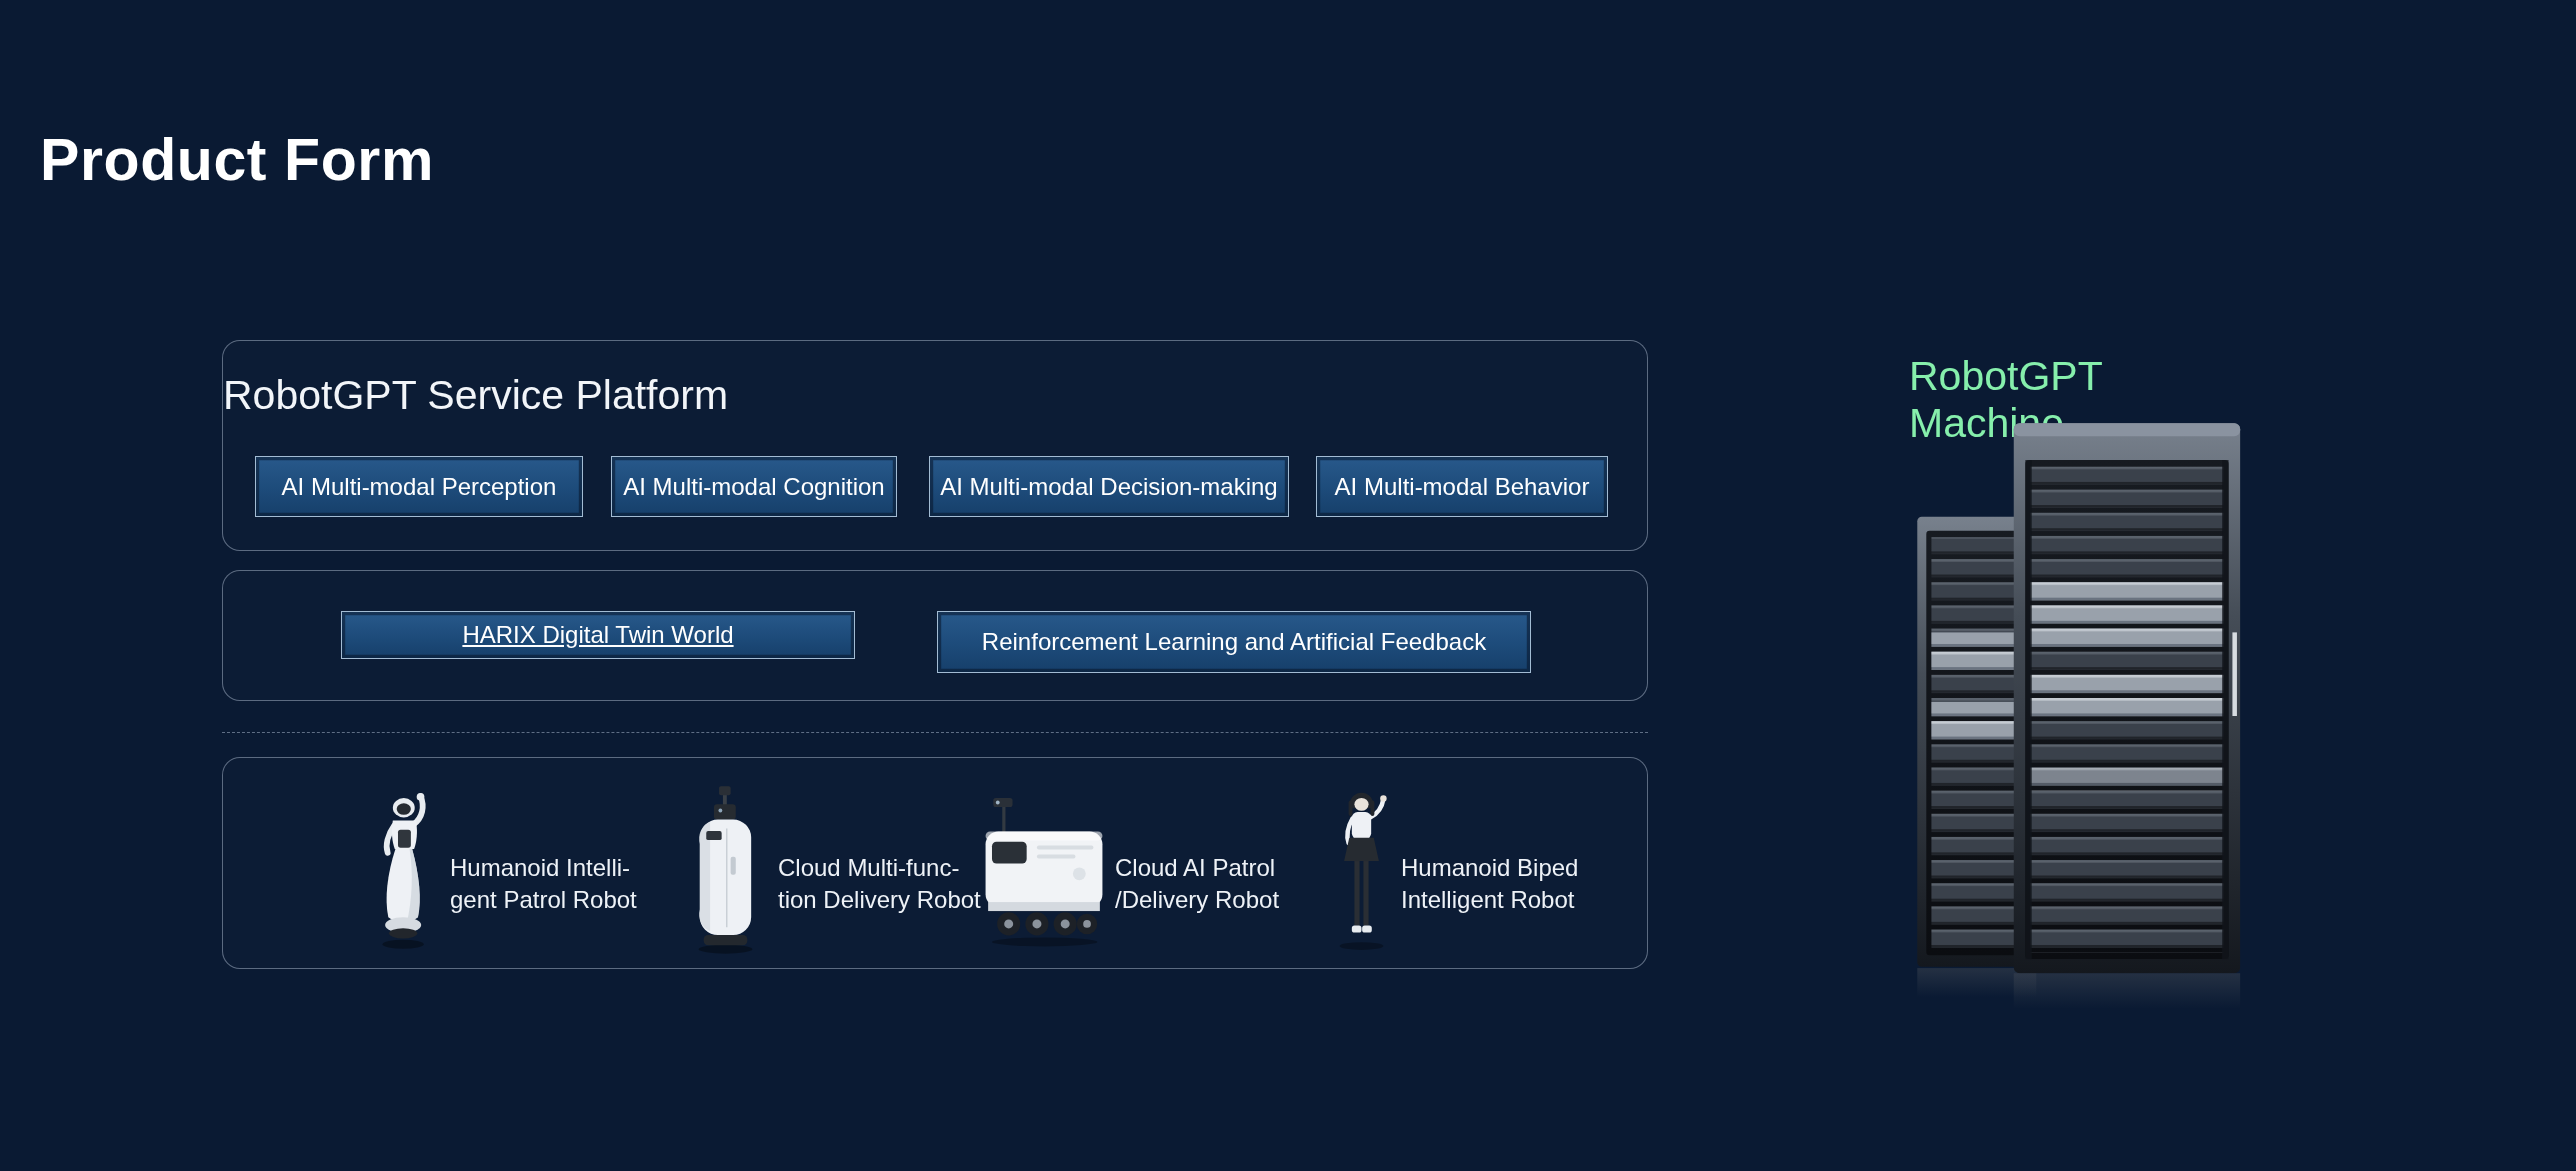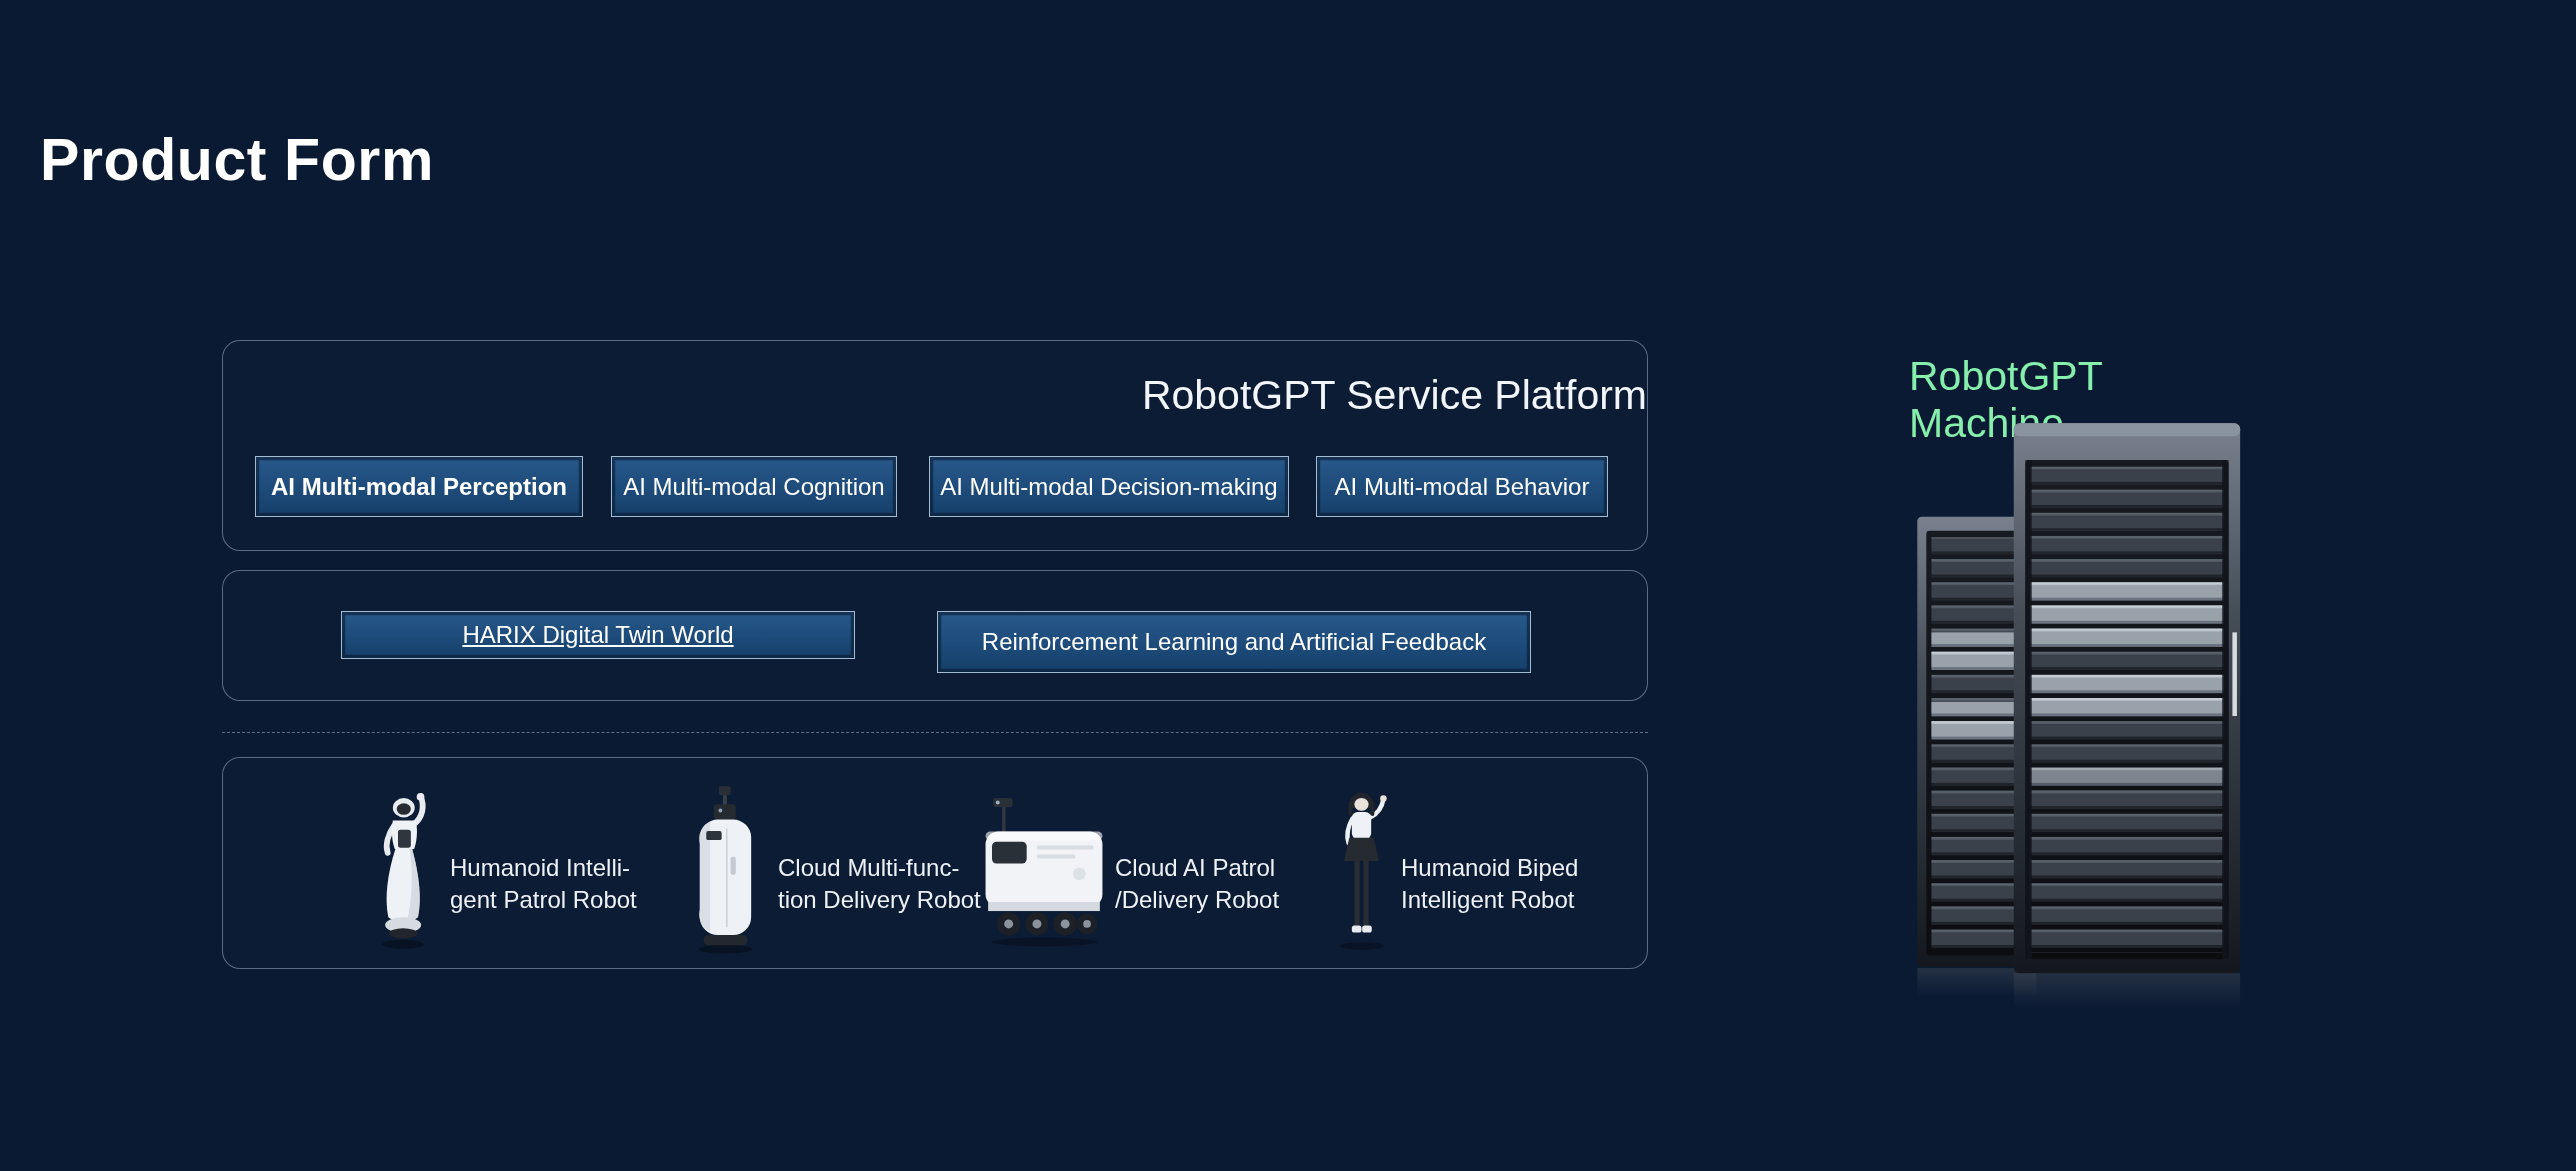--- a/index.html
+++ b/index.html
@@ -8,29 +8,29 @@
 
   .page-title{position:absolute;left:0;top:126px;width:2576px;text-align:left;
               font-size:59px;font-weight:700;letter-spacing:0.6px;padding-left:40px;}
 
   .panel{position:absolute;left:222px;width:1426px;border:1.9px solid rgba(190,205,225,0.45);
          border-radius:18px;box-sizing:border-box;background:rgba(255,255,255,0.01);}
   .panel-platform{top:340px;height:211px;}
   .panel-middle{top:570px;height:131px;}
   .panel-robots{top:757px;height:212px;}
 
-  .platform-title{position:absolute;top:31px;left:0;width:100%;text-align:right;
+  .platform-title{position:absolute;top:31px;left:0;width:100%;text-align:left;
                   font-size:41px;font-weight:400;color:#f2f5f9;}
 
   .btn{position:absolute;display:flex;align-items:center;justify-content:center;
        background:linear-gradient(180deg,#28598b 0%,#1d4b7a 55%,#163f6a 100%);
        border:1.9px solid #a3bcd4;box-shadow:inset 0 0 0 3.2px rgba(8,20,40,0.55);
        color:#ffffff;font-size:24px;box-sizing:border-box;text-align:center;}
 
-  .btn-m1{left:32px; top:115px;width:328px;height:61px;font-weight:bold;}
+  .btn-m1{left:32px; top:115px;width:328px;height:61px;}
   .btn-m2{left:388px;top:115px;width:286px;height:61px;}
   .btn-m3{left:706px;top:115px;width:360px;height:61px;}
   .btn-m4{left:1093px;top:115px;width:292px;height:61px;}
 
   .btn-harix{left:118px; top:40px;width:514px;height:48px;text-decoration:underline;}
   .btn-rl   {left:714px;top:40px;width:594px;height:62px;}
 
   .dashed-divider{position:absolute;left:222px;top:732px;width:1426px;height:0;
                   border-top:1.9px dashed rgba(165,180,200,0.55);}
 

